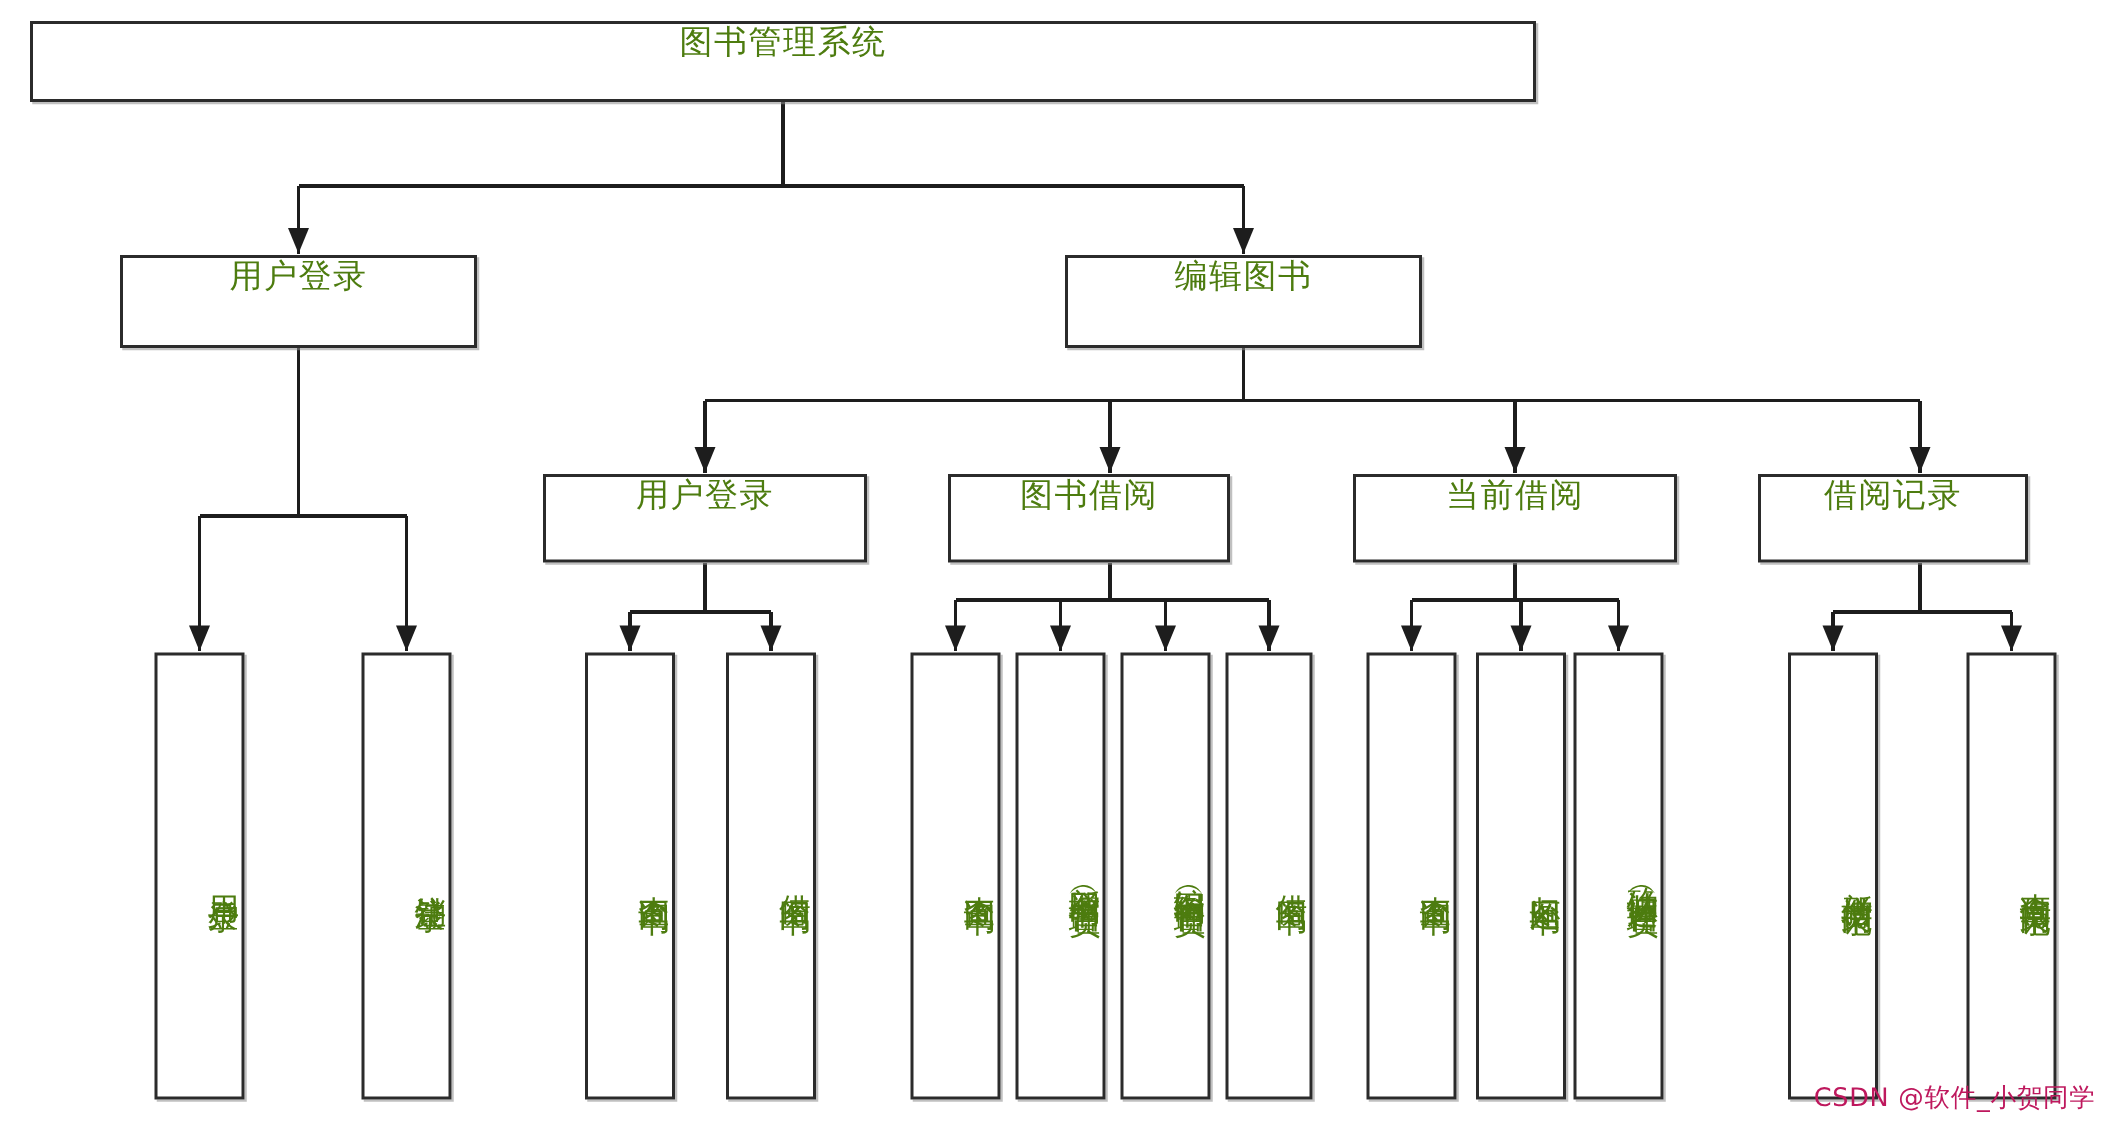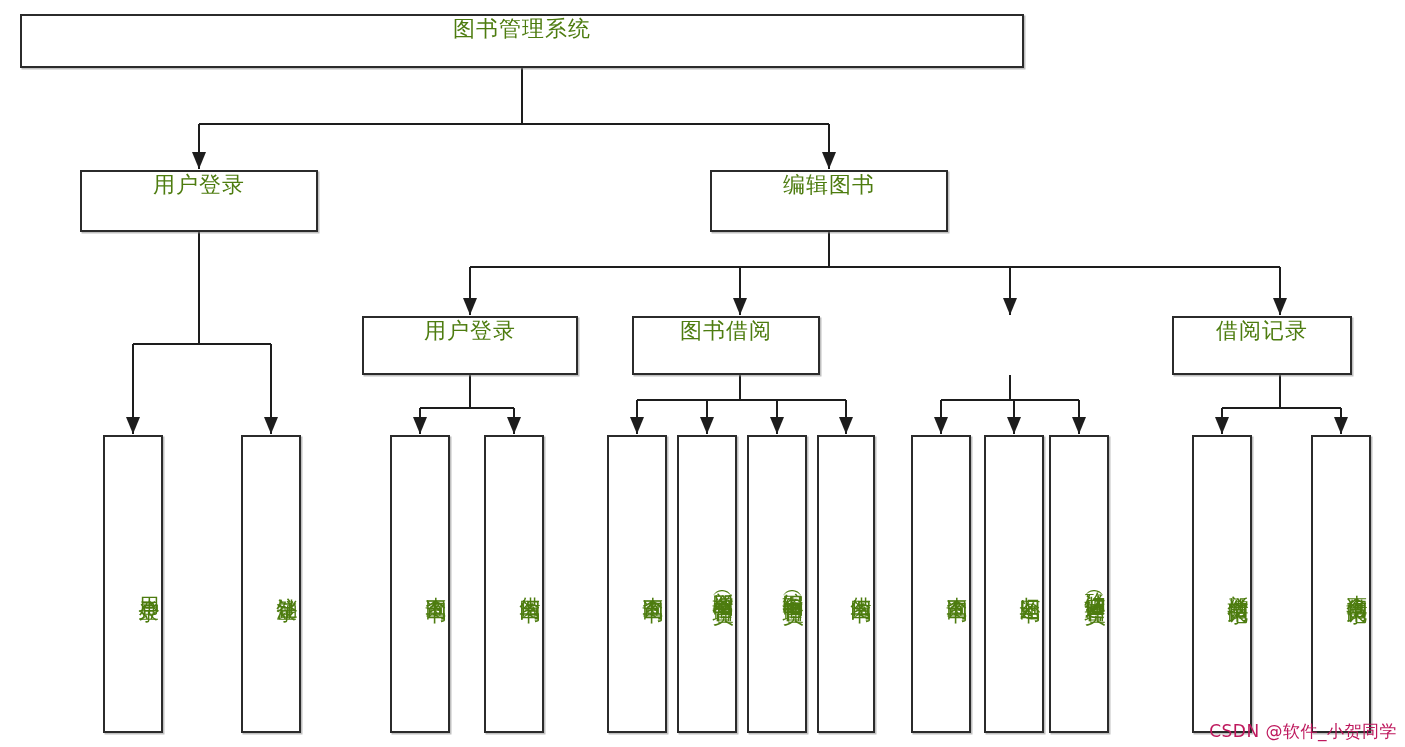--- a/index.html
+++ b/index.html
@@ -138,20 +138,23 @@
   <div class="node horiz" style="left:710px;top:170px;width:238px;height:62px;">
     <span>编辑图书</span>
   </div>
 
   <div class="node horiz" style="left:362px;top:316px;width:216px;height:59px;">
     <span>用户登录</span>
   </div>
   <div class="node horiz" style="left:632px;top:316px;width:188px;height:59px;">
     <span>图书借阅</span>
   </div>
+  <div class="node horiz" style="left:902px;top:316px;width:216px;height:59px;">
+    <span>当前借阅</span>
+  </div>
   <div class="node horiz" style="left:1172px;top:316px;width:180px;height:59px;">
     <span>借阅记录</span>
   </div>
 
   <div class="node vert" style="left:103px;top:435px;width:60px;height:298px;">
     <span class="vlabel">用户登录</span>
   </div>
   <div class="node vert" style="left:241px;top:435px;width:60px;height:298px;">
     <span class="vlabel">注销登录</span>
   </div>

